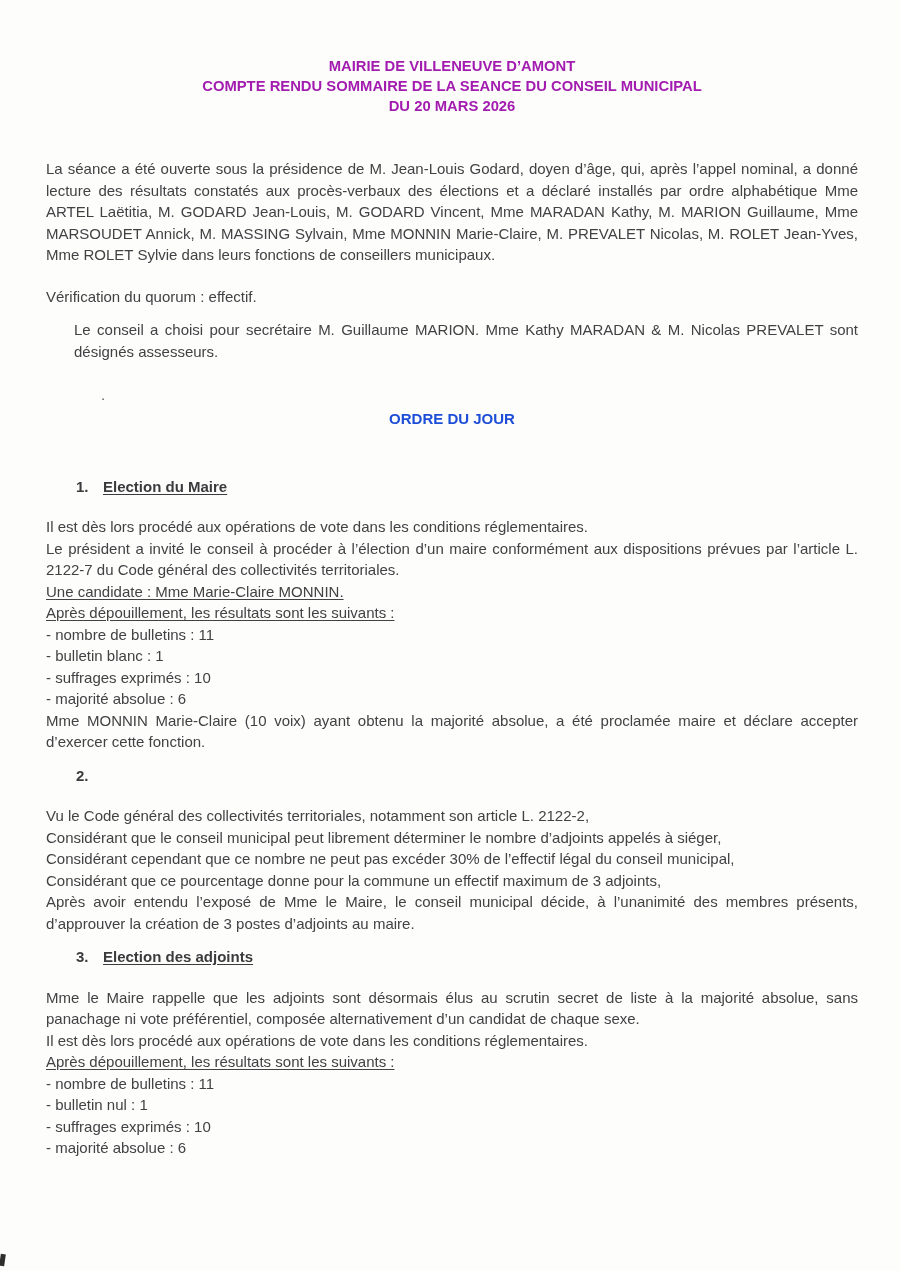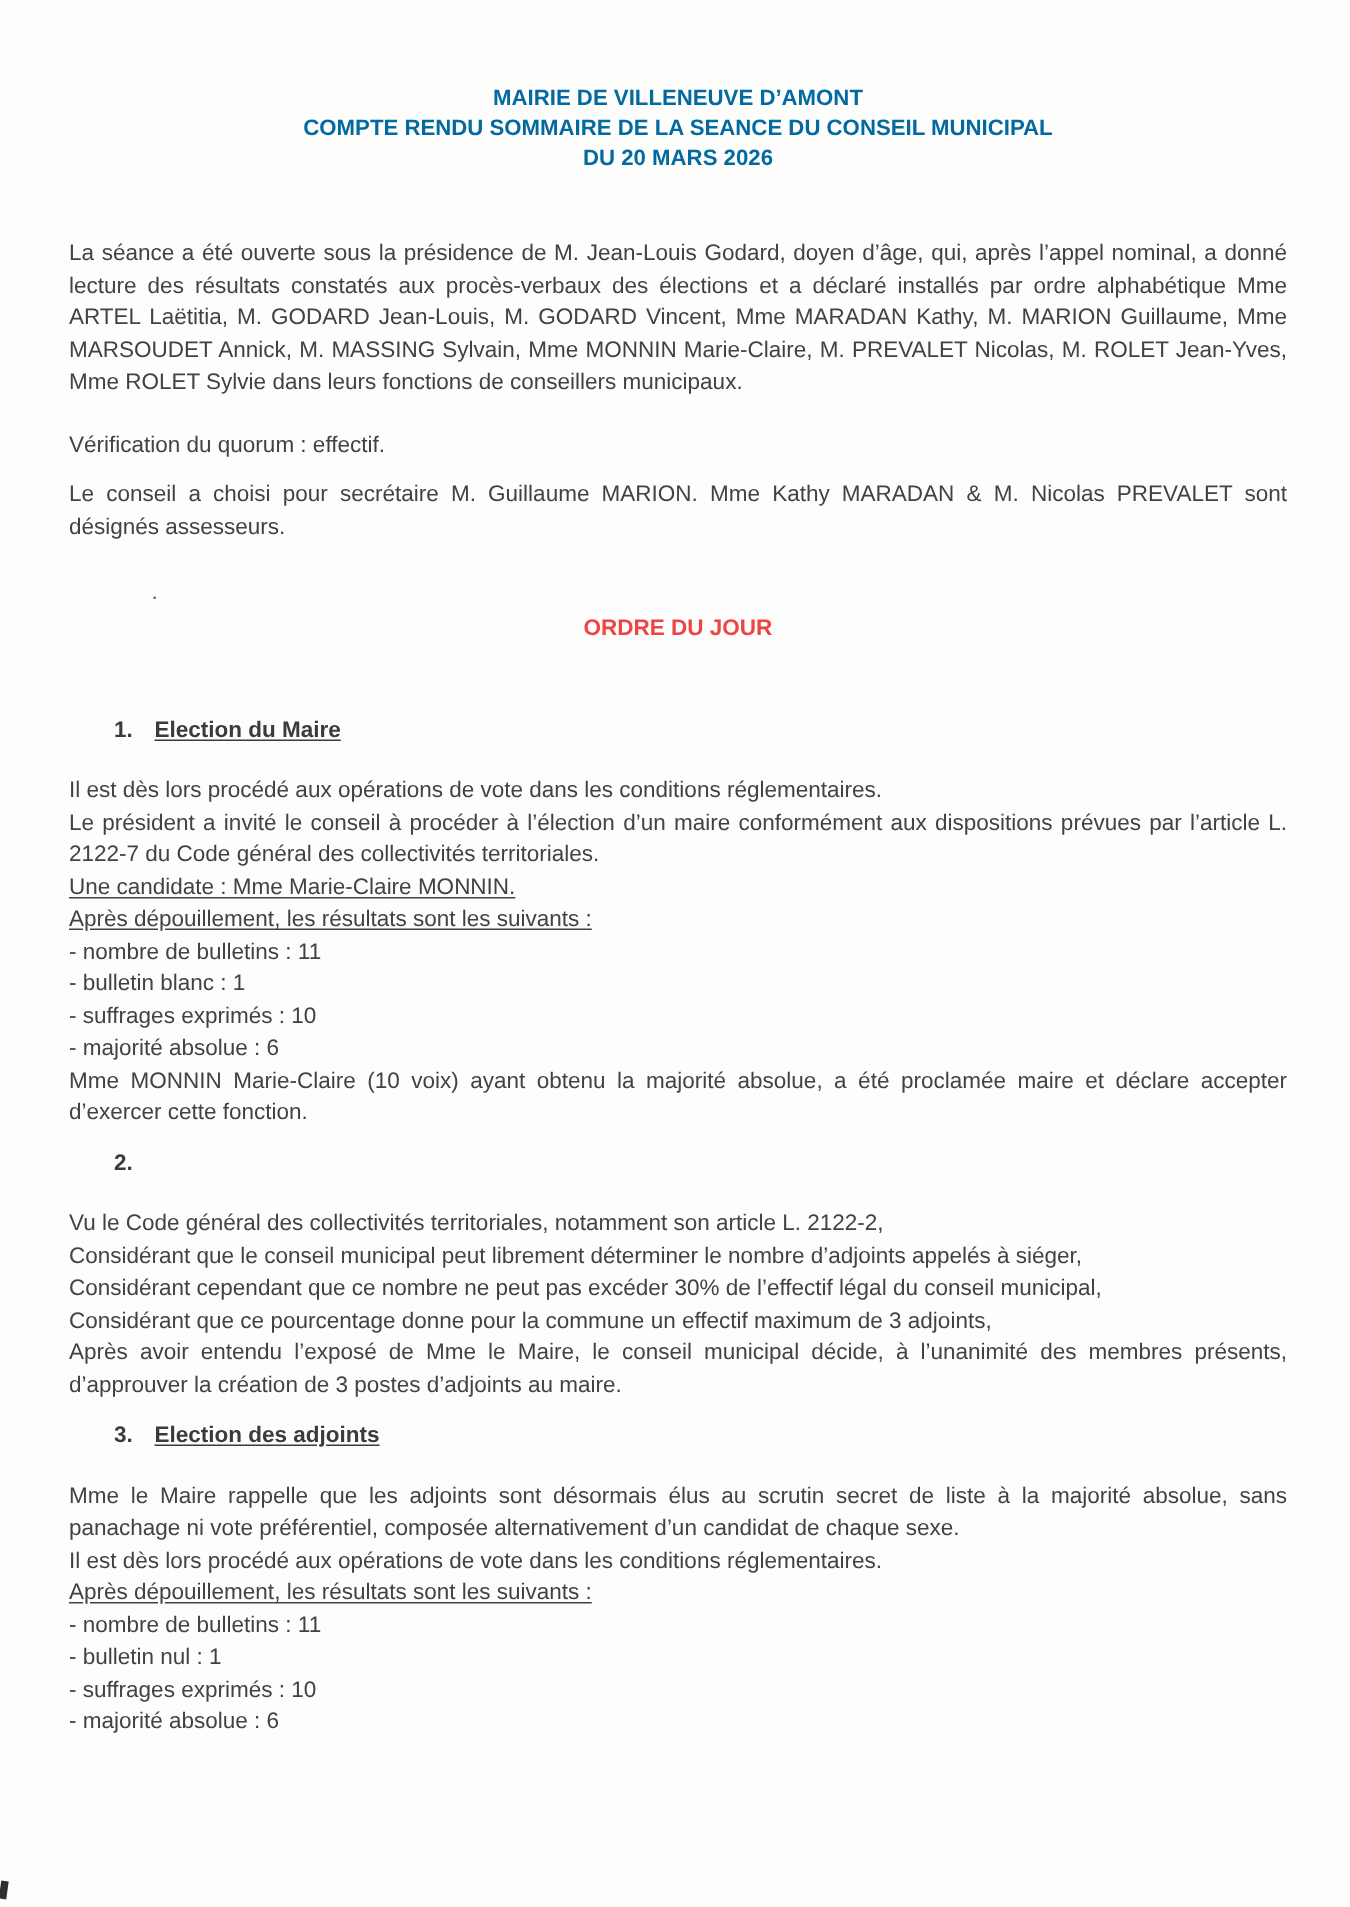--- a/index.html
+++ b/index.html
@@ -18,34 +18,34 @@
     font-size: 15px;
     line-height: 21.5px;
     padding: 56px 42px 40px 46px;
     overflow: hidden;
   }
   .doc-title {
     text-align: center;
     font-weight: 700;
     font-size: 14.8px;
     line-height: 20px;
-    color: #0369a1;
+    color: #a21caf;
   }
   .para { margin: 0; }
   .justify { text-align: justify; }
   .u { text-decoration: underline; text-underline-offset: 2px; }
   .first-para { margin-top: 42px; }
   .q-gap { margin-top: 20px; }
-  .s-gap { margin-top: 12px; }
+  .s-gap { margin-top: 12px; margin-left: 28px; }
   .agenda {
     text-align: center;
     font-weight: 700;
     font-size: 15px;
     margin: 46px 0 0 0;
-    color: #ef4444;
+    color: #1d4ed8;
   }
   .sec-head {
     display: flex;
     font-size: 15px;
     font-weight: 700;
     margin: 12px 0 19px 0;
     padding-left: 30px;
     color: #3b3b3e;
   }
   .sec-head.first { margin-top: 46px; }

